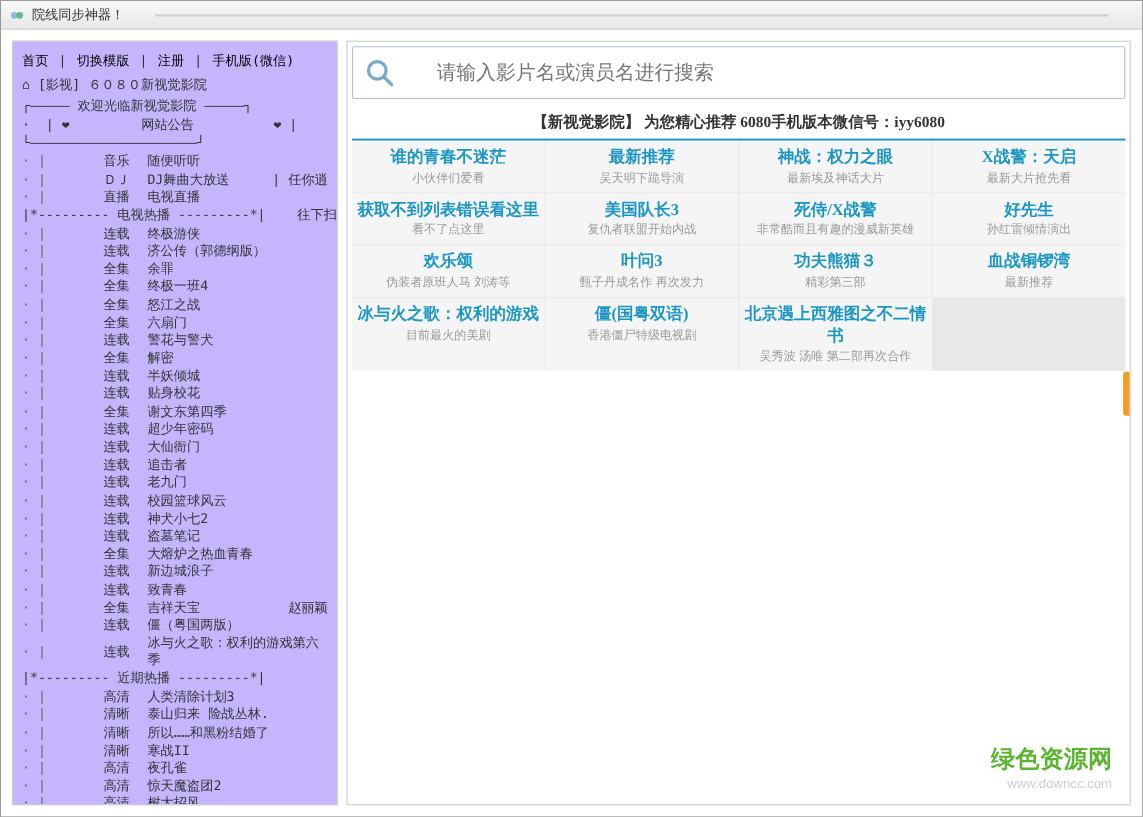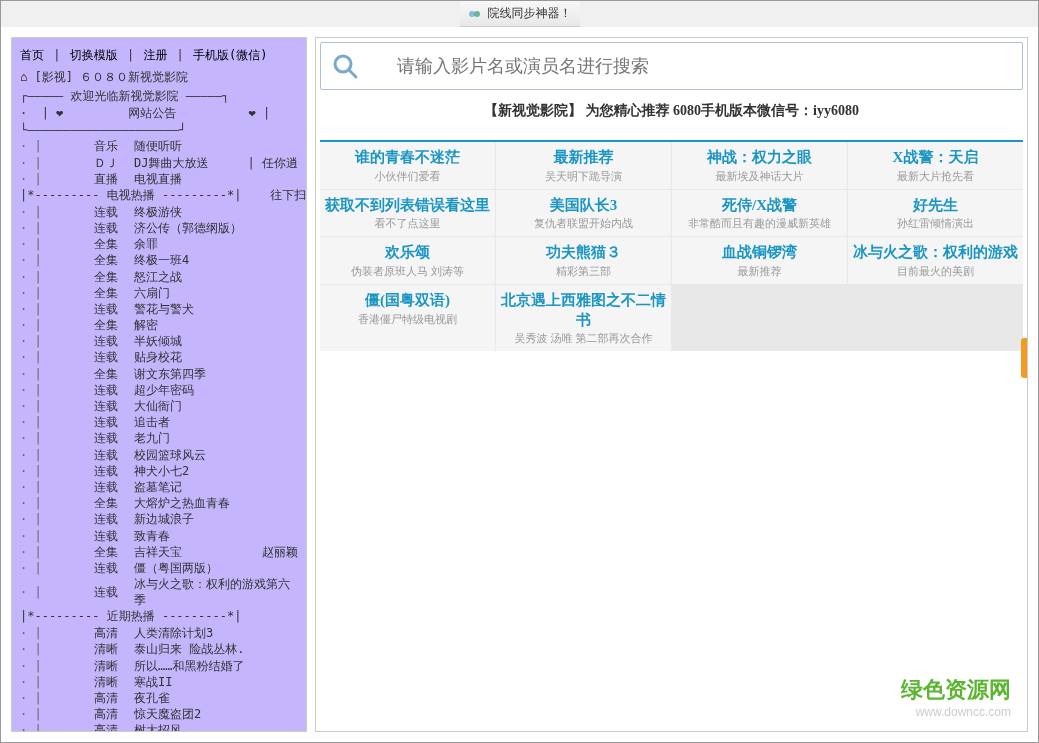--- a/index.html
+++ b/index.html
@@ -1,17 +1,17 @@
 <!DOCTYPE html>
 <html><head>
 <meta charset="utf-8">
 <style>
 * { margin: 0; padding: 0; box-sizing: border-box; }
 body { font-family: "Microsoft YaHei", SimSun, sans-serif; font-size: 12px; background: #fff; color: #333; }
-.window { width: 1039px; height: 743px; border: 1px solid #999; display: flex; flex-direction: column; background: #f0f0f0; align-items: center; }
+.window { width: 1039px; height: 743px; border: 1px solid #999; display: flex; flex-direction: column; background: #f0f0f0; }
 .titlebar { height: 26px; background: linear-gradient(#f8f8f8, #e8e8e8); display: flex; align-items: center; padding: 0 8px; border-bottom: 1px solid #ccc; position: relative; }
 .titlebar-icon { width: 14px; height: 14px; margin-right: 6px; display: inline-flex; align-items: center; justify-content: center; }
 .titlebar-title { font-size: 12px; color: #333; }
 .titlebar-line { position: absolute; left: 140px; right: 30px; top: 12px; height: 2px; background: #d0d0d0; }
 
 .content { flex: 1; display: flex; padding: 10px; gap: 8px; background: #fff; overflow: hidden; }
 
 .left-panel { width: 296px; border: 1px solid #ccc; background: #c4b5fd; padding: 8px; overflow: hidden; font-family: SimSun, monospace; line-height: 1.5; }
 .nav-row { margin-bottom: 4px; }
 .nav-link { color: #000; text-decoration: none; }
@@ -22,21 +22,21 @@
 .ascii-dot { width: 50px; text-align: left; color: #666; }
 .ascii-tag { width: 40px; color: #333; margin-left: 24px; }
 .ascii-title { flex: 1; color: #333; }
 .ascii-extra { color: #333; font-size: 12px; }
 
 .right-panel { flex: 1; border: 1px solid #ccc; background: #fff; display: flex; flex-direction: column; overflow: hidden; position: relative; }
 .search-bar { height: 48px; border: 1px solid #b0c0d0; margin: 4px; border-radius: 2px; display: flex; align-items: center; padding: 0 10px; background: #fff; gap: 28px; }
 .search-icon { width: 28px; height: 28px; margin-right: 10px; }
 .search-input { flex: 1; border: none; outline: none; font-size: 18px; color: #999; font-family: "Microsoft YaHei"; }
 
-.banner { text-align: center; padding: 8px 0 20px; font-size: 14px; font-weight: bold; color: #333; border-bottom: 2px solid #1b96c3; margin: 0 4px; font-family: SimSun; }
+.banner { text-align: center; padding: 8px 0 6px; font-size: 14px; font-weight: bold; color: #333; border-bottom: 2px solid #1b96c3; margin: 0 4px; font-family: SimSun; }
 
 .grid { display: grid; grid-template-columns: repeat(4, 1fr); gap: 1px; background: #e8e8e8; margin: 0 4px; }
 .grid-cell { background: #f5f5f5; padding: 6px 4px; text-align: center; }
 .grid-title { color: #1b96c3; font-size: 15px; font-weight: bold; line-height: 1.3; margin-bottom: 2px; font-family: "Microsoft YaHei"; }
 .grid-sub { color: #999; font-size: 11px; line-height: 1.2; }
 
 .orange-tab { position: absolute; right: 0; top: 300px; width: 6px; height: 40px; background: #f59b22; border-radius: 3px 0 0 3px; }
 
 .watermark { position: absolute; right: 16px; bottom: 12px; text-align: right; }
 .wm-green { color: #5bb531; font-size: 22px; font-weight: bold; font-family: "Microsoft YaHei"; margin-top: 24px; }
@@ -337,20 +337,24 @@
           </div>
           <div class="grid-cell">
             <div class="grid-title">好先生</div>
             <div class="grid-sub">孙红雷倾情演出</div>
           </div>
           <div class="grid-cell">
             <div class="grid-title">欢乐颂</div>
             <div class="grid-sub">伪装者原班人马 刘涛等</div>
           </div>
           <div class="grid-cell">
+            <div class="grid-title">叶问3</div>
+            <div class="grid-sub">甄子丹成名作 再次发力</div>
+          </div>
+          <div class="grid-cell">
             <div class="grid-title">功夫熊猫３</div>
             <div class="grid-sub">精彩第三部</div>
           </div>
           <div class="grid-cell">
             <div class="grid-title">血战铜锣湾</div>
             <div class="grid-sub">最新推荐</div>
           </div>
           <div class="grid-cell">
             <div class="grid-title">冰与火之歌：权利的游戏</div>
             <div class="grid-sub">目前最火的美剧</div>

